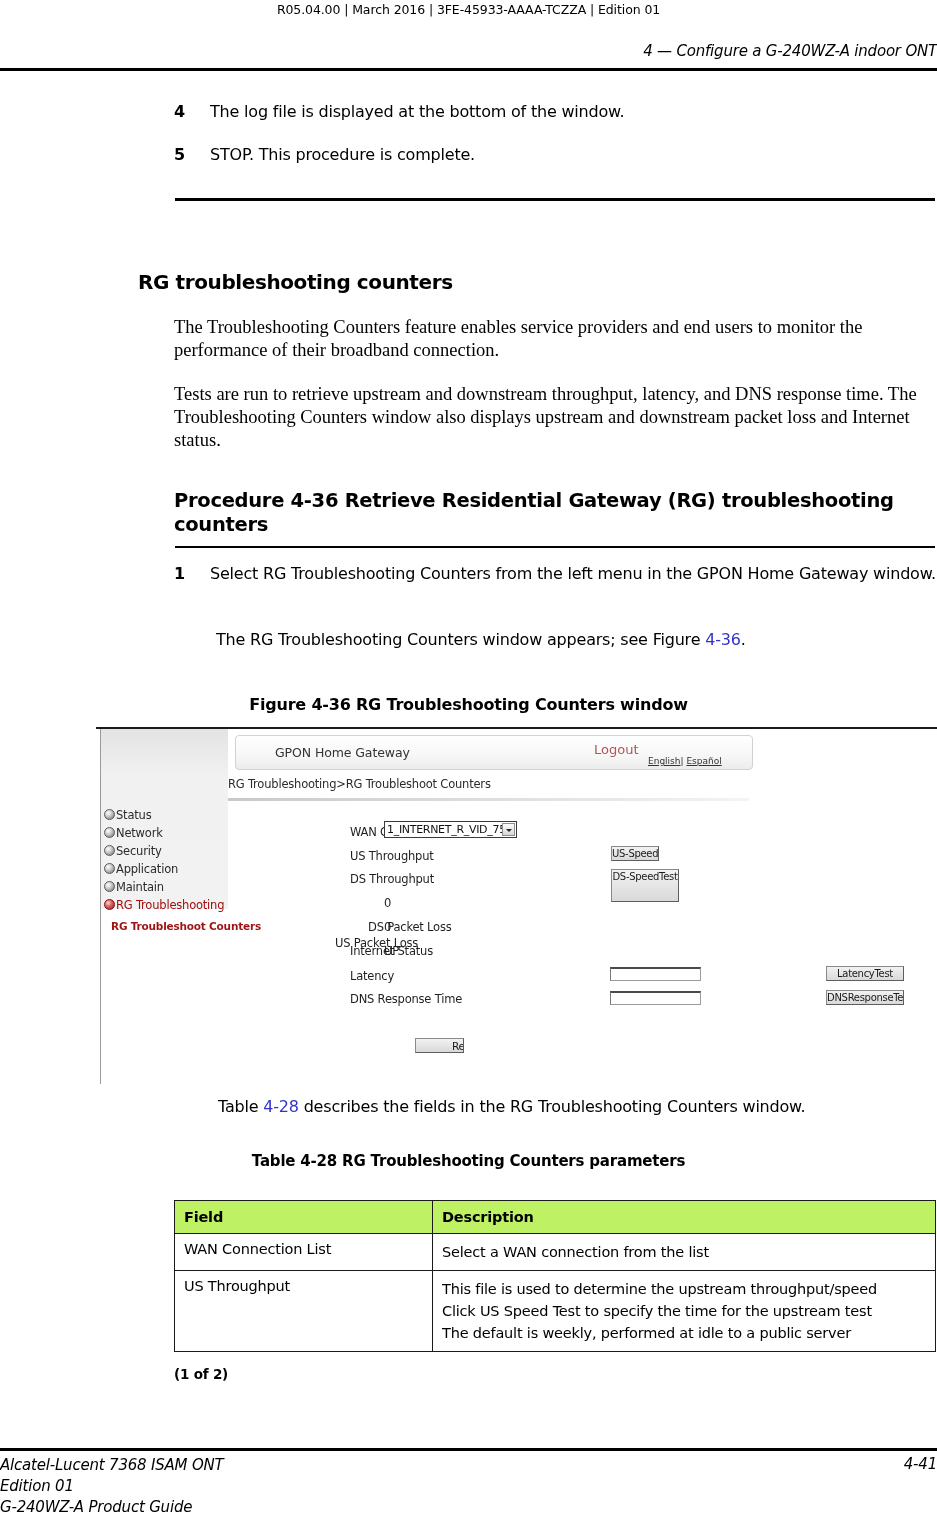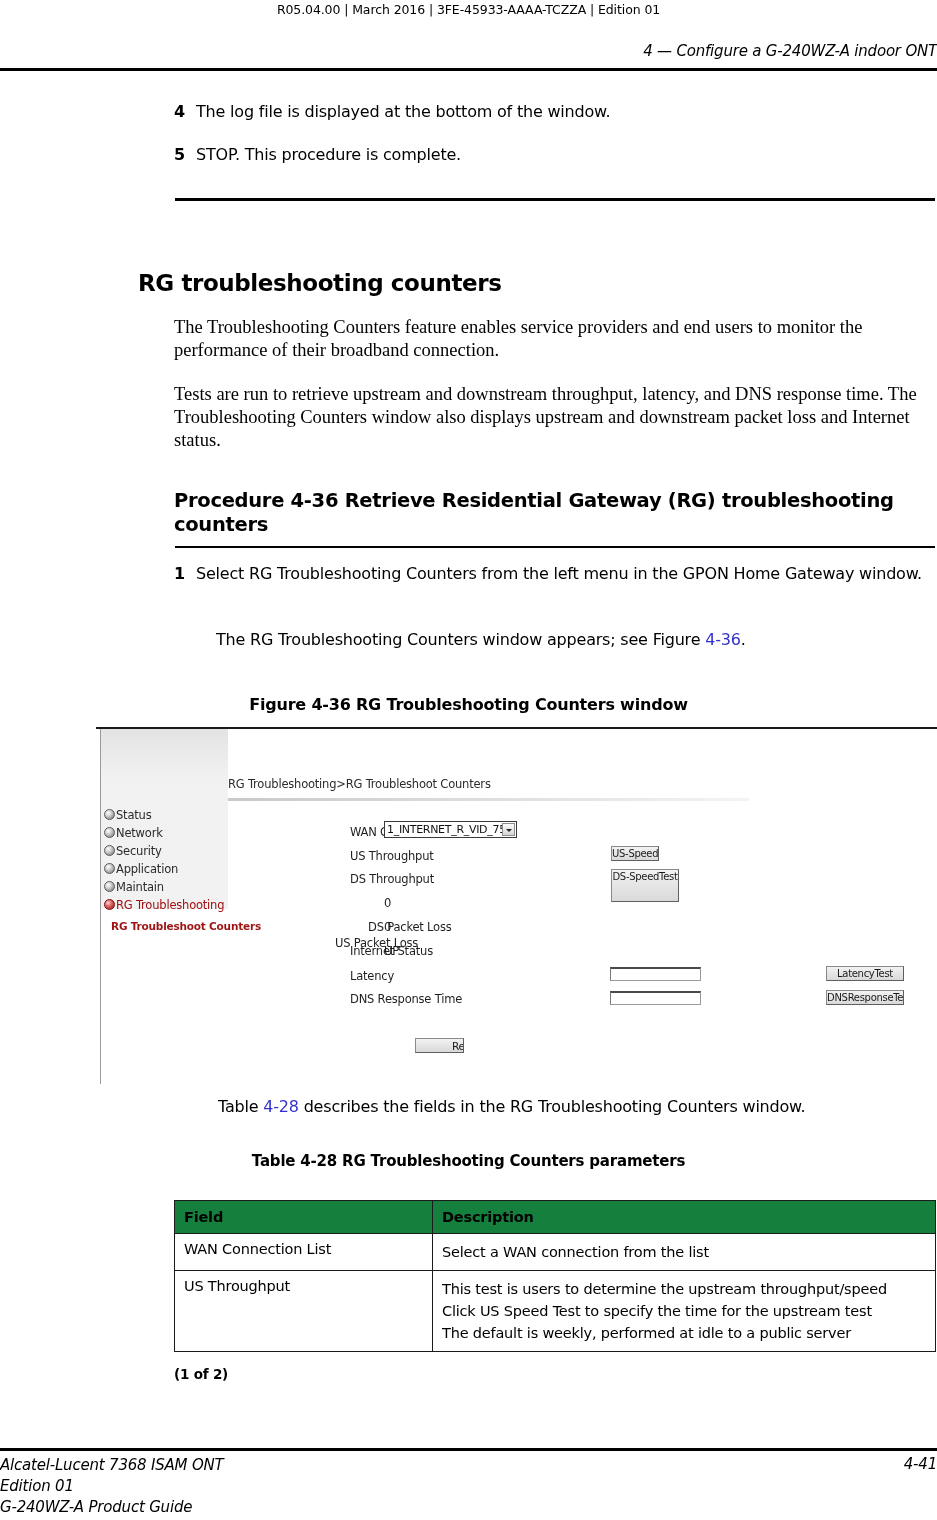--- a/index.html
+++ b/index.html
@@ -53,35 +53,35 @@
     letter-spacing: -0.2px;
   }
   .step .num {
     position: absolute;
     left: 0;
     top: 0;
     font-weight: bold;
   }
   .step .txt {
     display: block;
-    margin-left: 22px;
+    margin-left: 36px;
   }
 
   .rule-thin {
     position: absolute;
     background: #000;
   }
 
   
   .h1-section {
     position: absolute;
     left: 138px;
     top: 270px;
     font-family: "DejaVu Sans", sans-serif;
-    font-size: 23px;
+    font-size: 20px;
     font-weight: bold;
     letter-spacing: -0.4px;
   }
 
   .body-par {
     position: absolute;
     left: 174px;
     width: 762px;
     font-family: "Liberation Serif", serif;
     font-size: 18.5px;
@@ -349,21 +349,21 @@
   }
   table.params th,
   table.params td {
     border: 1px solid #1a1a1a;
     text-align: left;
     vertical-align: top;
     padding: 7px 10px 7px 9px;
     letter-spacing: -0.2px;
   }
   table.params th {
-    background: #15803d;
+    background: #bef264;
     font-weight: bold;
     padding-top: 8px;
     padding-bottom: 8px;
   }
   table.params col.c1 { width: 258px; }
   table.params td .ln { display: block; line-height: 22px; }
   .tbl-cont {
     position: absolute;
     left: 174px;
     top: 1366px;
@@ -437,20 +437,25 @@
 
 <div class="fig-caption">Figure 4-36  RG Troubleshooting Counters window</div>
 <div class="fig-rule"></div>
 
 <div class="fig-wrap">
 
   <div class="ui-navcol"></div>
   <div class="ui-navcol-lower"></div>
   <div class="ui-navcol-edge"></div>
 
+  <div class="ui-topbar">
+    <div class="ui-topbar-title">GPON Home Gateway</div>
+    <div class="ui-logout">Logout</div>
+    <div class="ui-lang"><a>English</a><span>| </span><a>Español</a></div>
+  </div>
 
   <div class="ui-breadcrumb">RG Troubleshooting&gt;RG Troubleshoot Counters</div>
   <div class="ui-sep"></div>
 
   <div class="nav-item" style="top:79px;">
     <span class="nav-bullet"></span><span>Status</span>
   </div>
   <div class="nav-item" style="top:97px;">
     <span class="nav-bullet"></span><span>Network</span>
   </div>
@@ -519,21 +524,21 @@
   <tbody>
     <tr>
       <td>WAN Connection List</td>
       <td>
         <span class="ln">Select a WAN connection from the list</span>
       </td>
     </tr>
     <tr>
       <td>US Throughput</td>
       <td>
-        <span class="ln">This test is users to determine the upstream throughput/speed</span>
+        <span class="ln">This file is used to determine the upstream throughput/speed</span>
         <span class="ln">Click US Speed Test to specify the time for the upstream test</span>
         <span class="ln">The default is weekly, performed at idle to a public server</span>
       </td>
     </tr>
   </tbody>
 </table>
 
 <div class="tbl-cont">(1 of 2)</div>
 
 <div class="rule-bottom"></div>

